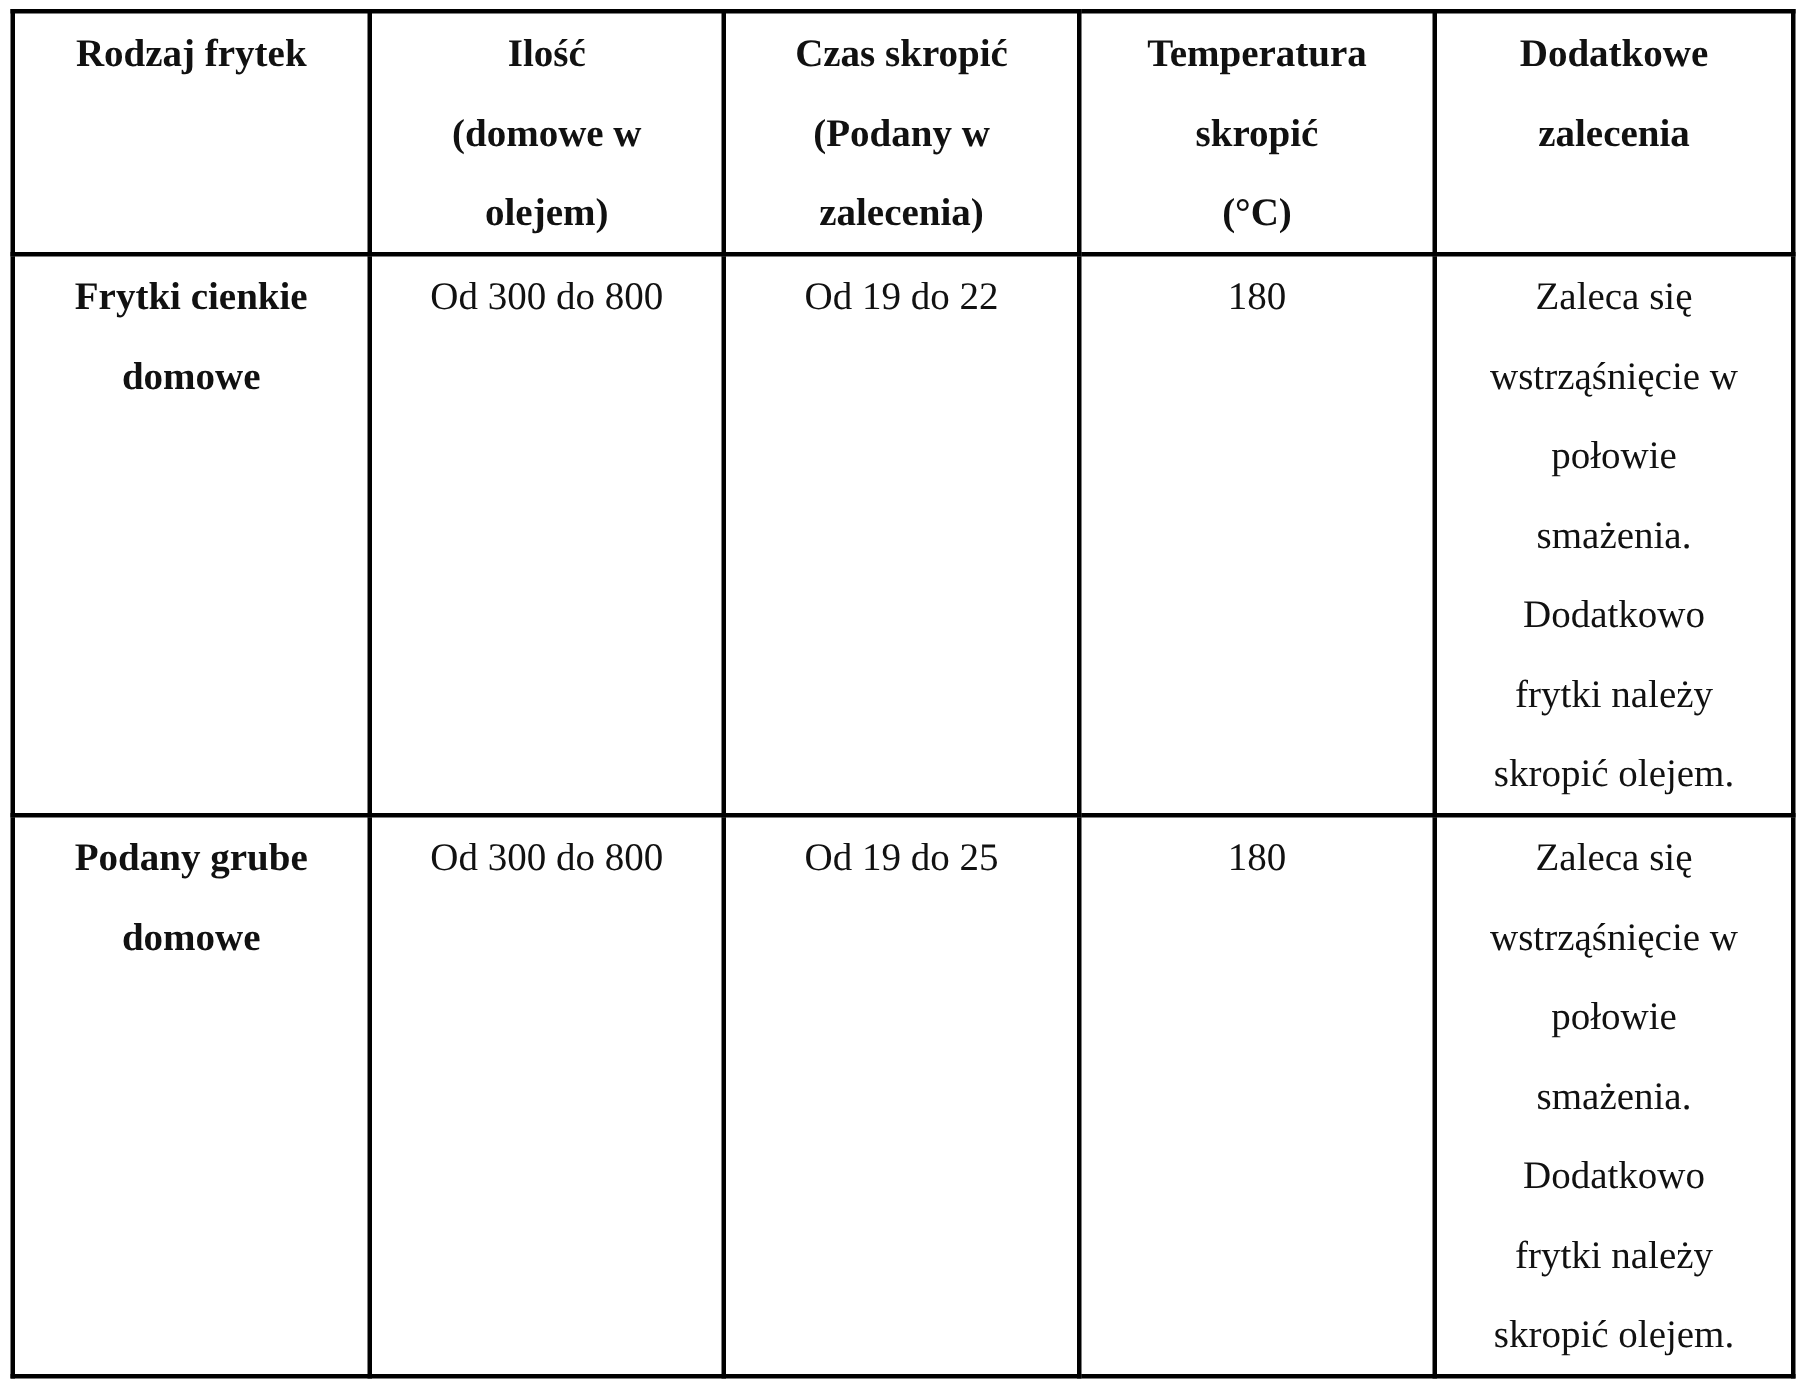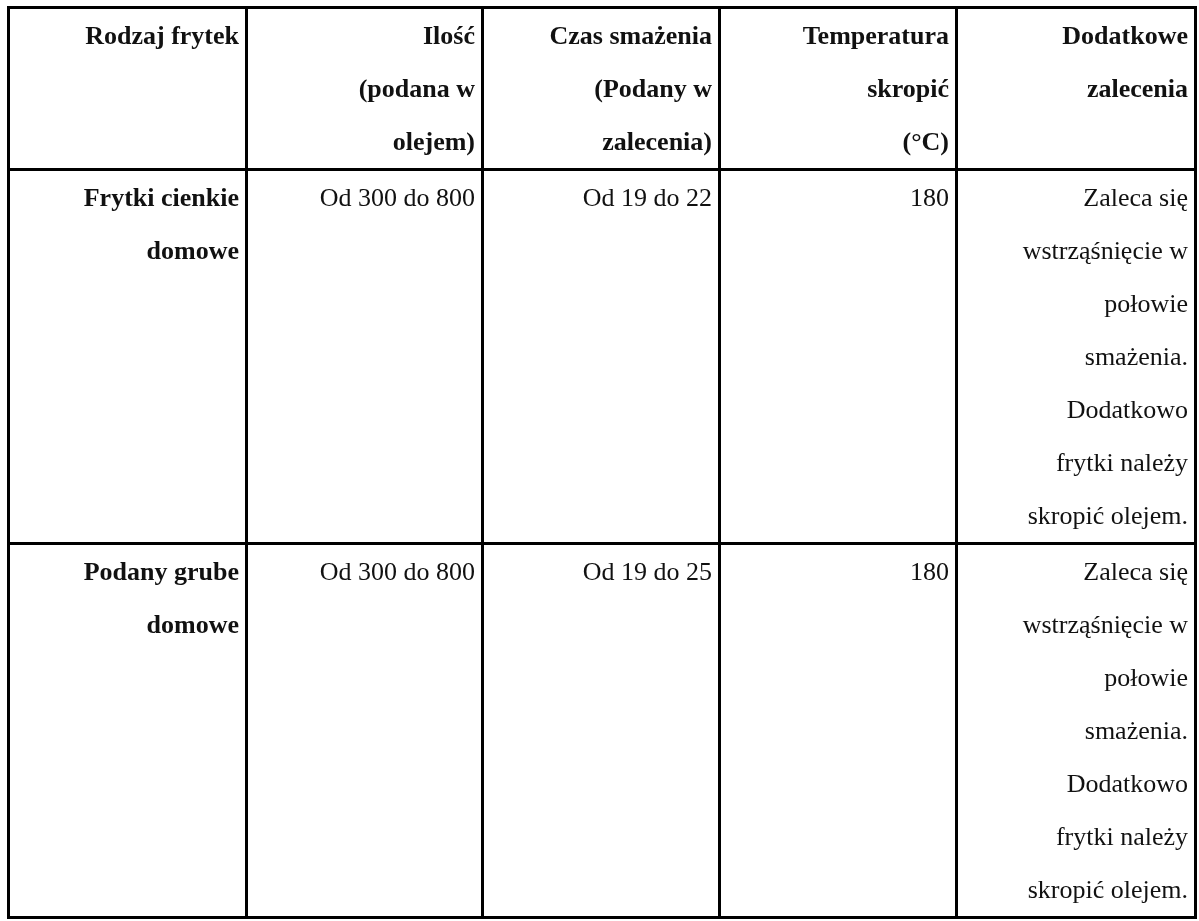--- a/index.html
+++ b/index.html
@@ -9,21 +9,21 @@
       left: 7px; top: 6px;
       border-collapse: collapse;
       table-layout: fixed;
       width: 1187px;
       font-family: "Liberation Serif", "DejaVu Serif", serif;
       font-size: 26px;
       color: #111111;
     }
     td, th {
       border: 3px solid #000000;
-      text-align: right;
+      text-align: center;
       vertical-align: top;
       padding: 0 6px;
       line-height: 53px;
     }
     th { font-weight: bold; }
     td.rowhead { font-weight: bold; }
     .hdr-row th { height: 154px; }
     .row1 td { height: 369px; }
     .row2 td { height: 367px; }
     .line { display: block; white-space: nowrap; }
@@ -39,25 +39,25 @@
     <col style="width:237px">
     <col style="width:239px">
   </colgroup>
   <tbody>
       <tr class="hdr-row">
     <th>
       <span class="line">Rodzaj frytek</span>
     </th>
     <th>
       <span class="line">Ilość</span>
-      <span class="line">(podana w</span>
+      <span class="line">(domowe w</span>
       <span class="line">olejem)</span>
     </th>
     <th>
-      <span class="line">Czas smażenia</span>
+      <span class="line">Czas skropić</span>
       <span class="line">(Podany w</span>
       <span class="line">zalecenia)</span>
     </th>
     <th>
       <span class="line">Temperatura</span>
       <span class="line">skropić</span>
       <span class="line">(°C)</span>
     </th>
     <th>
       <span class="line">Dodatkowe</span>

